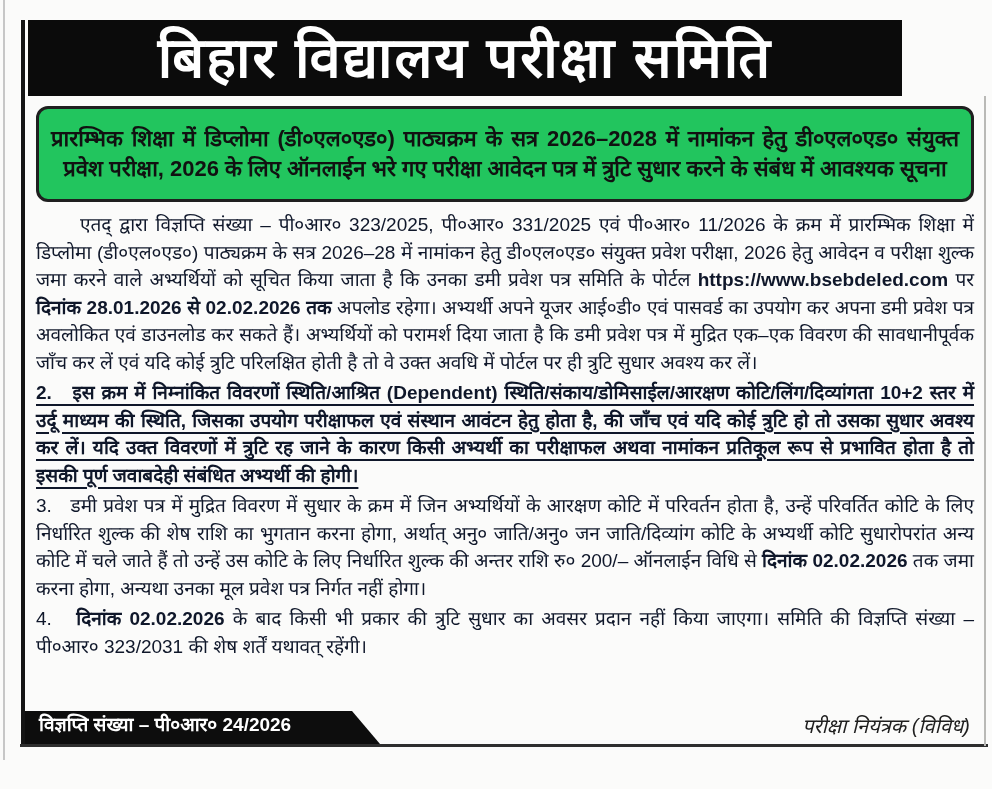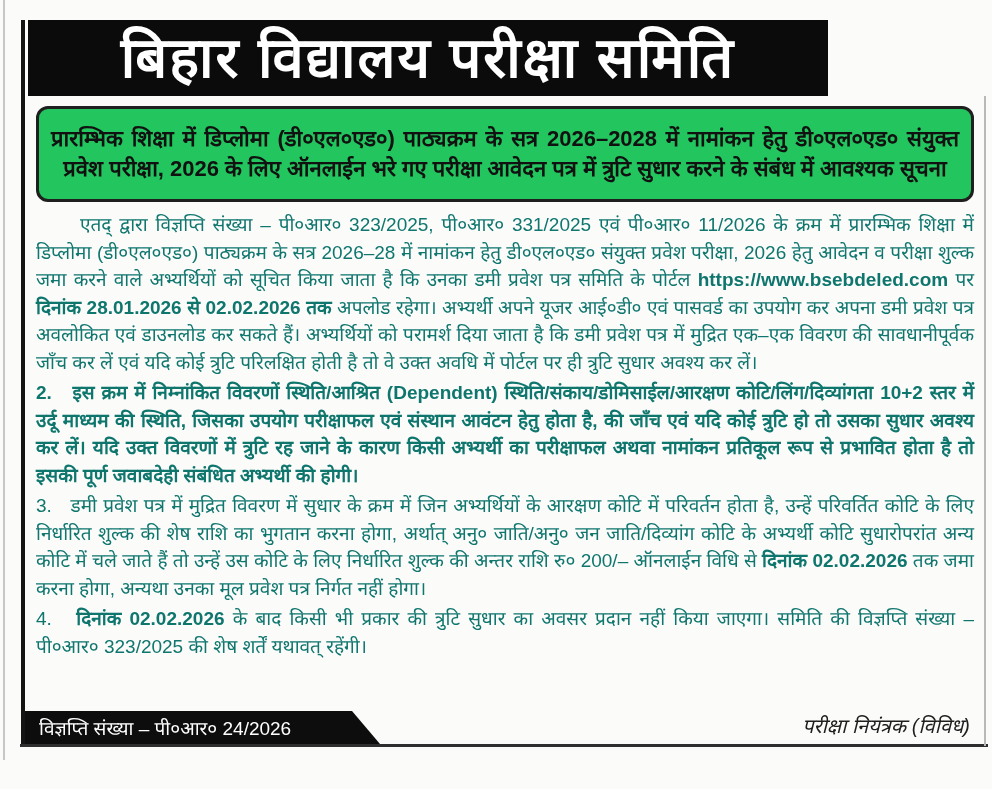--- a/index.html
+++ b/index.html
@@ -17,21 +17,21 @@
     position:absolute; left:21px; top:20px; width:4px; height:725px; background:#141414;
   }
   .right-rule {
     position:absolute; left:984px; top:96px; width:2px; height:650px; background:#b9b9b6;
   }
   .bottom-line {
     position:absolute; left:20px; top:744px; width:968px; height:3px; background:#2e2e2e;
   }
 
   .masthead {
-    position:absolute; left:28px; top:20px; width:800px; height:76px;
+    position:absolute; left:28px; top:20px; width:874px; height:76px;
     background:#0b0b0b; display:flex; align-items:center; justify-content:center;text-align:right;
   }
   .masthead h1 {
     margin:0; color:#ffffff; font-weight:bold; font-size:56px; line-height:1;
     letter-spacing:2px; white-space:nowrap;
   }
 
   .subject-box {
     position:absolute; left:36px; top:106px; width:938px; height:96px;
     box-sizing:border-box; border:3px solid #1f1f1f; border-radius:12px;
@@ -40,35 +40,35 @@
   .subject-box p {
     margin:0; width:100%; font-size:22px; font-weight:bold; color:#111;
     line-height:30px; text-align:justify; text-align-last:center;
   }
 
   .notice-body {
     position:absolute; left:36px; top:211px; width:938px;
   }
   .para {
     margin:0 0 3px 0; font-size:19px; line-height:27.5px;
-    text-align:justify; color:#0f766e;
+    text-align:justify; color:#0f172a;
   }
   .para.indent { text-indent:44px; }
   .para.bold-all { font-weight:bold; }
   .para.underline {
-    text-decoration-thickness:2px; text-underline-offset:5px;
+    text-decoration:underline; text-decoration-thickness:2px; text-underline-offset:5px;
   }
   .seg-bold { font-weight:bold; }
 
   .ref-bar {
     position:absolute; left:25px; top:711px; width:355px; height:33px;
     background:#0d0d0d; color:#ffffff;
     clip-path:polygon(0 0, calc(100% - 28px) 0, 100% 100%, 0 100%);
-    display:flex; align-items:center; padding-left:14px; box-sizing:border-box;
-    font-weight:normal; font-size:19px; white-space:nowrap;
+    display:flex; align-items:flex-start; padding-left:14px; box-sizing:border-box;
+    font-weight:bold; font-size:19px; white-space:nowrap;
   }
   .signatory {
     position:absolute; right:22px; top:712px; font-size:20px; color:#1e1e1e;
     white-space:nowrap;
     font-style:italic;
   }
 </style>
 </head>
 <body>
 
@@ -82,21 +82,21 @@
   </header>
 
   <div class="subject-box">
     <p>प्रारम्भिक शिक्षा में डिप्लोमा (डी०एल०एड०) पाठ्यक्रम के सत्र 2026–2028 में नामांकन हेतु डी०एल०एड० संयुक्त प्रवेश परीक्षा, 2026 के लिए ऑनलाईन भरे गए परीक्षा आवेदन पत्र में त्रुटि सुधार करने के संबंध में आवश्यक सूचना</p>
   </div>
 
   <div class="notice-body">
       <p class="para indent"><span>एतद् द्वारा विज्ञप्ति संख्या – पी०आर० 323/2025, पी०आर० 331/2025 एवं पी०आर० 11/2026 के क्रम में प्रारम्भिक शिक्षा में डिप्लोमा (डी०एल०एड०) पाठ्यक्रम के सत्र 2026–28 में नामांकन हेतु डी०एल०एड० संयुक्त प्रवेश परीक्षा, 2026 हेतु आवेदन व परीक्षा शुल्क जमा करने वाले अभ्यर्थियों को सूचित किया जाता है कि उनका डमी प्रवेश पत्र समिति के पोर्टल </span><span class="seg-bold">https://www.bsebdeled.com</span><span> पर </span><span class="seg-bold">दिनांक 28.01.2026 से 02.02.2026 तक</span><span> अपलोड रहेगा। अभ्यर्थी अपने यूजर आई०डी० एवं पासवर्ड का उपयोग कर अपना डमी प्रवेश पत्र अवलोकित एवं डाउनलोड कर सकते हैं। अभ्यर्थियों को परामर्श दिया जाता है कि डमी प्रवेश पत्र में मुद्रित एक–एक विवरण की सावधानीपूर्वक जाँच कर लें एवं यदि कोई त्रुटि परिलक्षित होती है तो वे उक्त अवधि में पोर्टल पर ही त्रुटि सुधार अवश्य कर लें।</span></p>
       <p class="para underline bold-all"><span>2.&nbsp;&nbsp; इस क्रम में निम्नांकित विवरणों स्थिति/आश्रित (Dependent) स्थिति/संकाय/डोमिसाईल/आरक्षण कोटि/लिंग/दिव्यांगता 10+2 स्तर में उर्दू माध्यम की स्थिति, जिसका उपयोग परीक्षाफल एवं संस्थान आवंटन हेतु होता है, की जाँच एवं यदि कोई त्रुटि हो तो उसका सुधार अवश्य कर लें। यदि उक्त विवरणों में त्रुटि रह जाने के कारण किसी अभ्यर्थी का परीक्षाफल अथवा नामांकन प्रतिकूल रूप से प्रभावित होता है तो इसकी पूर्ण जवाबदेही संबंधित अभ्यर्थी की होगी।</span></p>
       <p class="para"><span>3.&nbsp;&nbsp; डमी प्रवेश पत्र में मुद्रित विवरण में सुधार के क्रम में जिन अभ्यर्थियों के आरक्षण कोटि में परिवर्तन होता है, उन्हें परिवर्तित कोटि के लिए निर्धारित शुल्क की शेष राशि का भुगतान करना होगा, अर्थात् अनु० जाति/अनु० जन जाति/दिव्यांग कोटि के अभ्यर्थी कोटि सुधारोपरांत अन्य कोटि में चले जाते हैं तो उन्हें उस कोटि के लिए निर्धारित शुल्क की अन्तर राशि रु० 200/– ऑनलाईन विधि से </span><span class="seg-bold">दिनांक 02.02.2026</span><span> तक जमा करना होगा, अन्यथा उनका मूल प्रवेश पत्र निर्गत नहीं होगा।</span></p>
-      <p class="para"><span>4.&nbsp;&nbsp; </span><span class="seg-bold">दिनांक 02.02.2026</span><span> के बाद किसी भी प्रकार की त्रुटि सुधार का अवसर प्रदान नहीं किया जाएगा। समिति की विज्ञप्ति संख्या – पी०आर० 323/2025 की शेष शर्तें यथावत् रहेंगी।</span></p>
+      <p class="para"><span>4.&nbsp;&nbsp; </span><span class="seg-bold">दिनांक 02.02.2026</span><span> के बाद किसी भी प्रकार की त्रुटि सुधार का अवसर प्रदान नहीं किया जाएगा। समिति की विज्ञप्ति संख्या – पी०आर० 323/2031 की शेष शर्तें यथावत् रहेंगी।</span></p>
     </div>
 
   <div class="ref-bar">
     <span>विज्ञप्ति संख्या – पी०आर० 24/2026</span>
   </div>
 
   <div class="signatory">
     <span>परीक्षा नियंत्रक (विविध)</span>
   </div>
 

